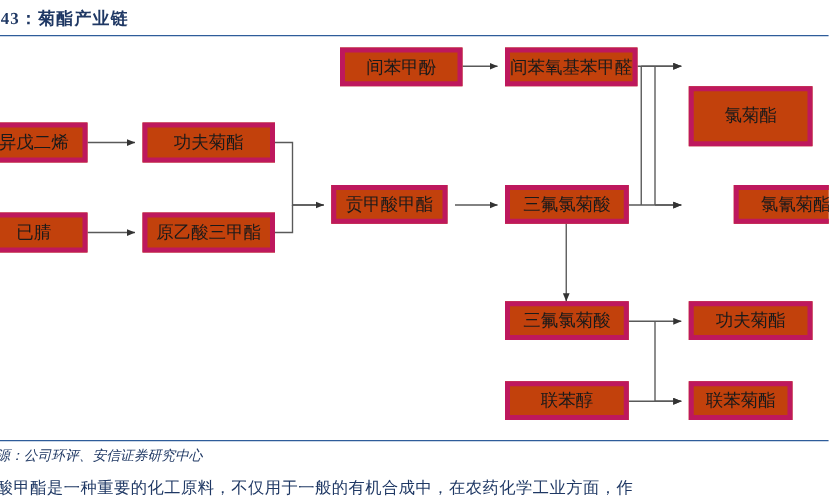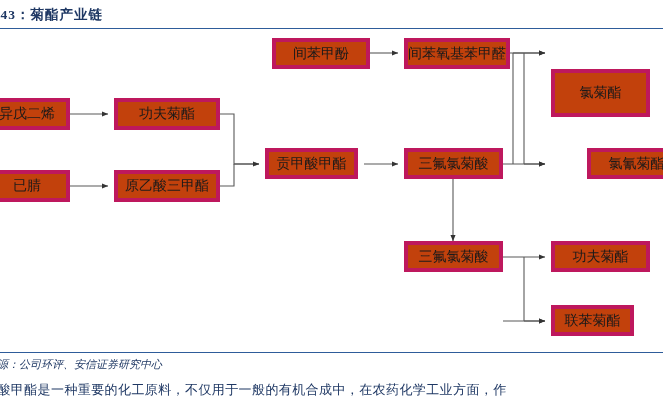--- a/index.html
+++ b/index.html
@@ -160,20 +160,21 @@
     <div class="node" style="left:272px;  top:8px;   width:98px;  height:31px;">间苯甲酚</div>
 
     <div class="node" style="left:404px;  top:8px;   width:106px; height:31px;">间苯氧基苯甲醛</div>
 
     <div class="node" style="left:265px;  top:118px; width:93px;  height:31px;">贡甲酸甲酯</div>
 
     <div class="node" style="left:404px;  top:118px; width:99px;  height:31px;">三氟氯菊酸</div>
 
     <div class="node" style="left:404px;  top:211px; width:99px;  height:31px;">三氟氯菊酸</div>
 
+    <div class="node" style="left:404px;  top:275px; width:99px;  height:31px;">联苯醇</div>
 
     <div class="node" style="left:551px;  top:8px;   width:99px;  height:48px;margin-top:31px;">氯菊酯</div>
 
     <div class="node" style="left:551px;  top:118px; width:99px;  height:31px;margin-left:36px;">氯氰菊酯</div>
 
     <div class="node" style="left:551px;  top:211px; width:99px;  height:31px;">功夫菊酯</div>
 
     <div class="node" style="left:551px;  top:275px; width:83px;  height:31px;">联苯菊酯</div>
 
   </div>

